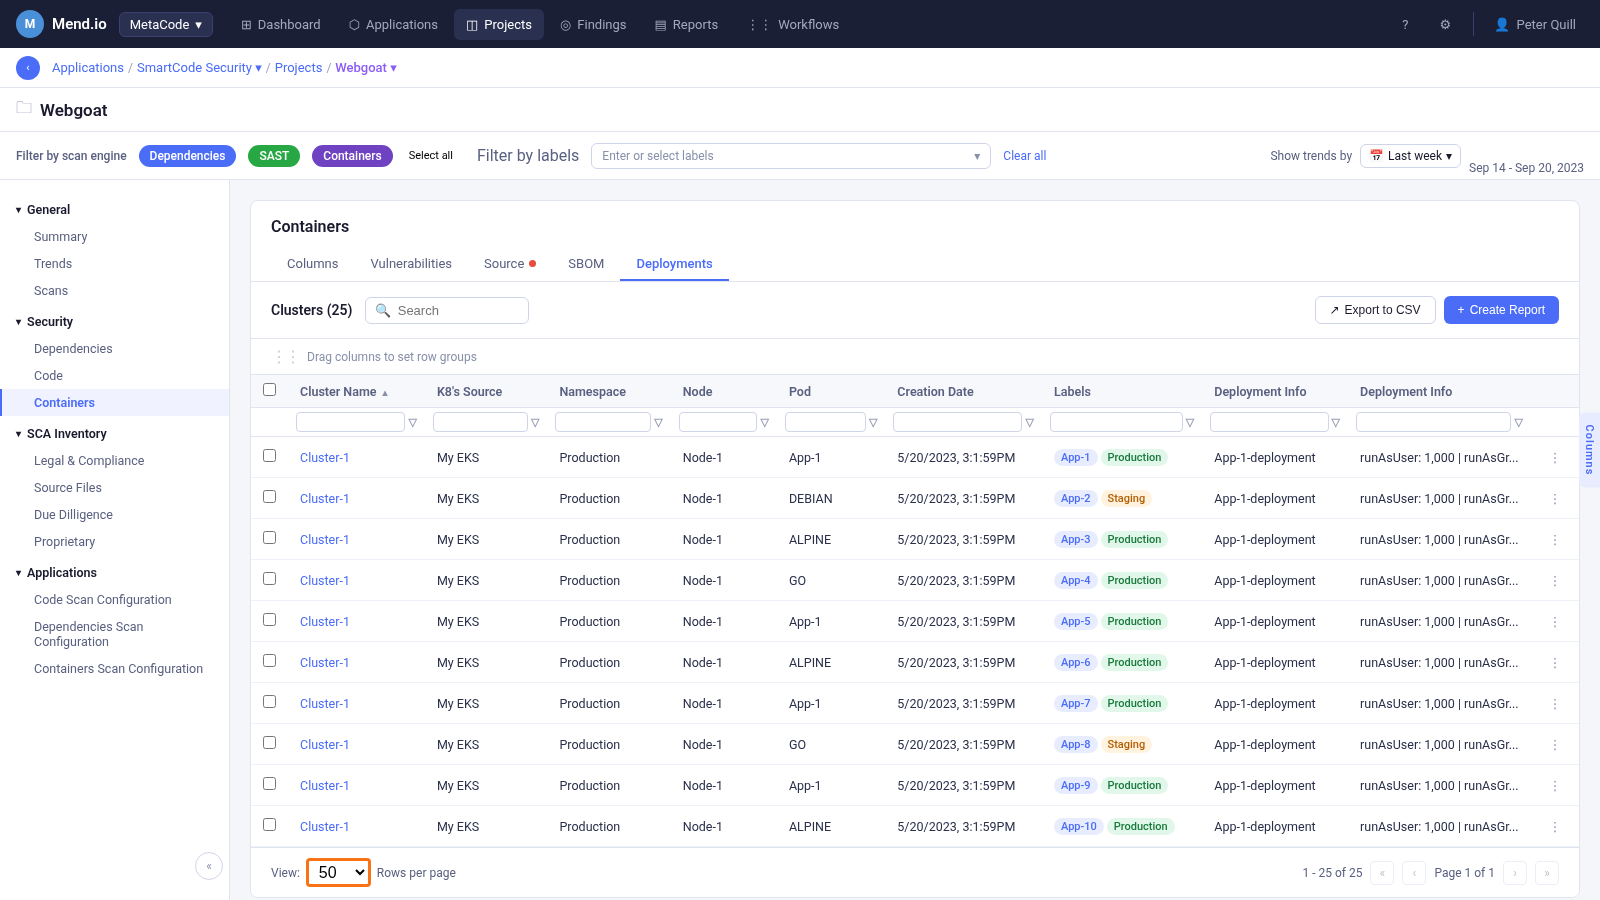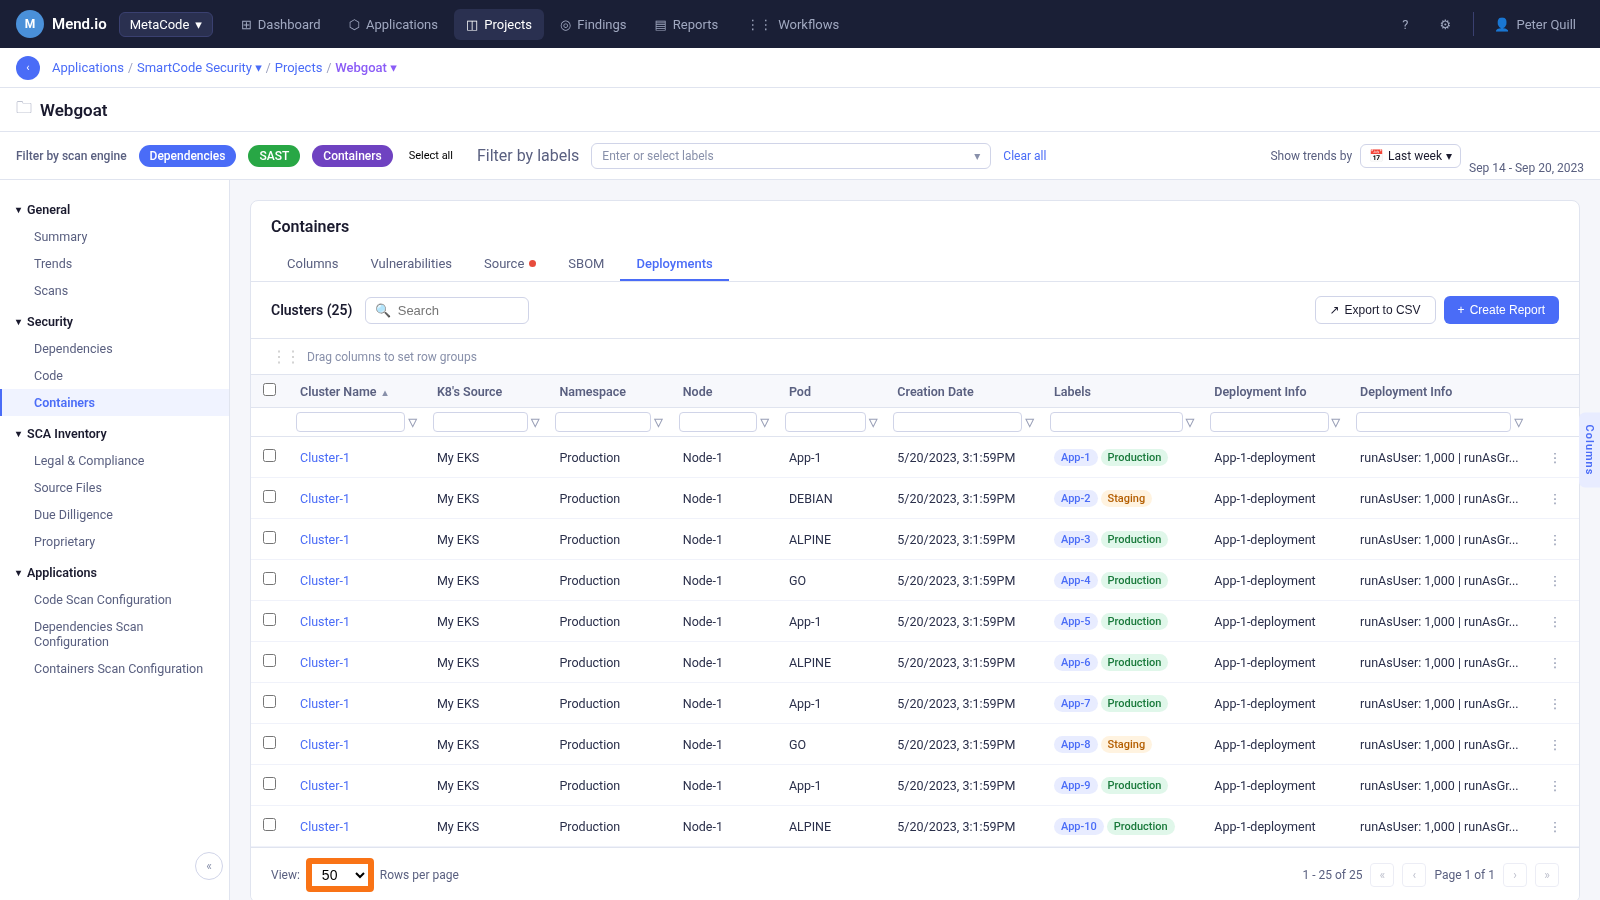--- a/index.html
+++ b/index.html
@@ -446,24 +446,24 @@
       background: #fff;
     }
     .rows-per-page {
       display: flex;
       align-items: center;
       gap: 6px;
       font-size: 12px;
       color: #5a6080;
     }
     .rpp-select {
-      border: 6px solid #f97316;
+      border: 3px solid #f97316;
       border-radius: 4px;
       padding: 2px 6px;
-      font-size: 14px;
+      font-size: 16px;
       background: #fff;
       cursor: pointer;
     }
     .pagination-right {
       display: flex;
       align-items: center;
       gap: 8px;
       font-size: 12px;
       color: #5a6080;
     }

